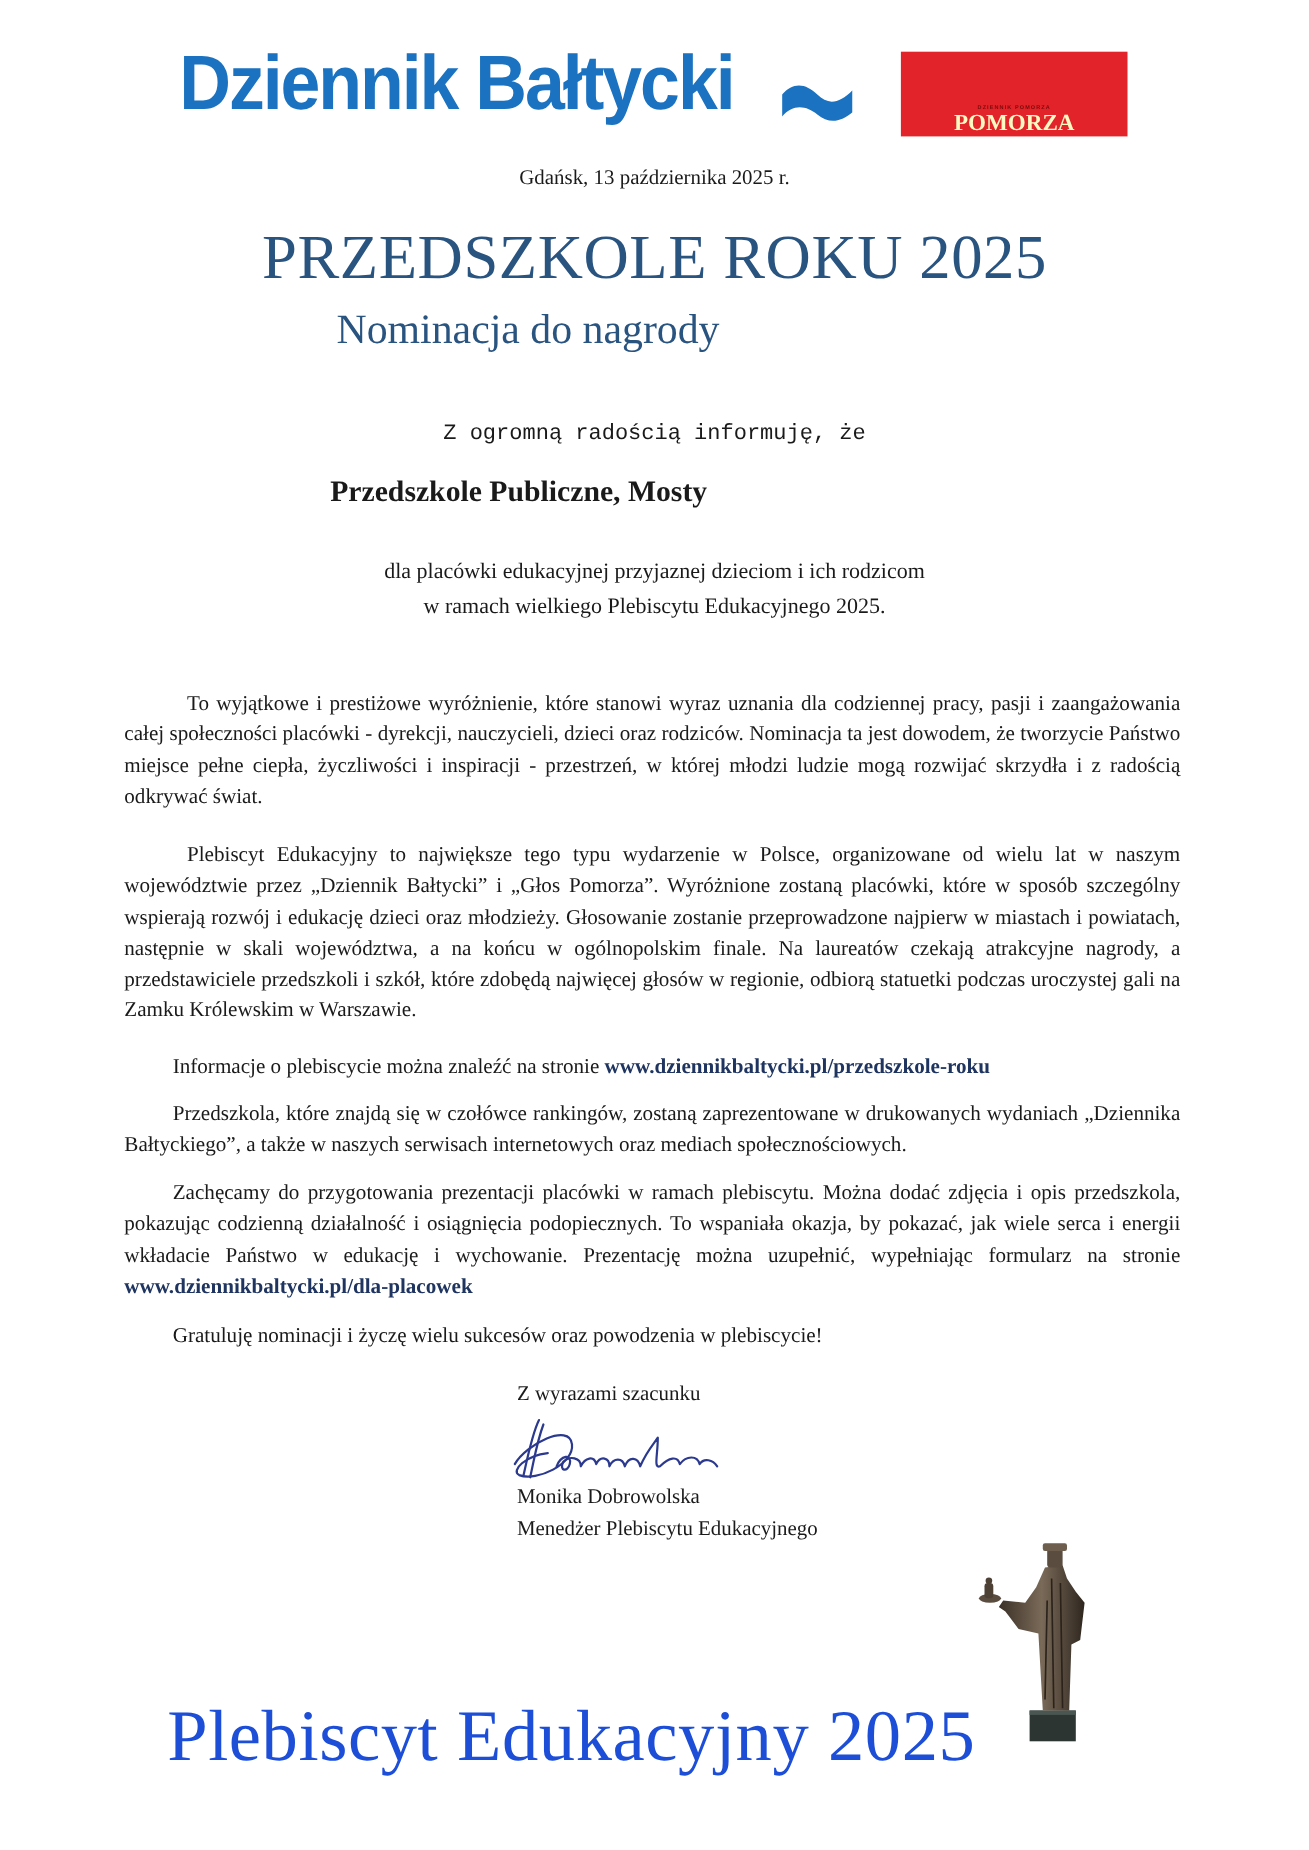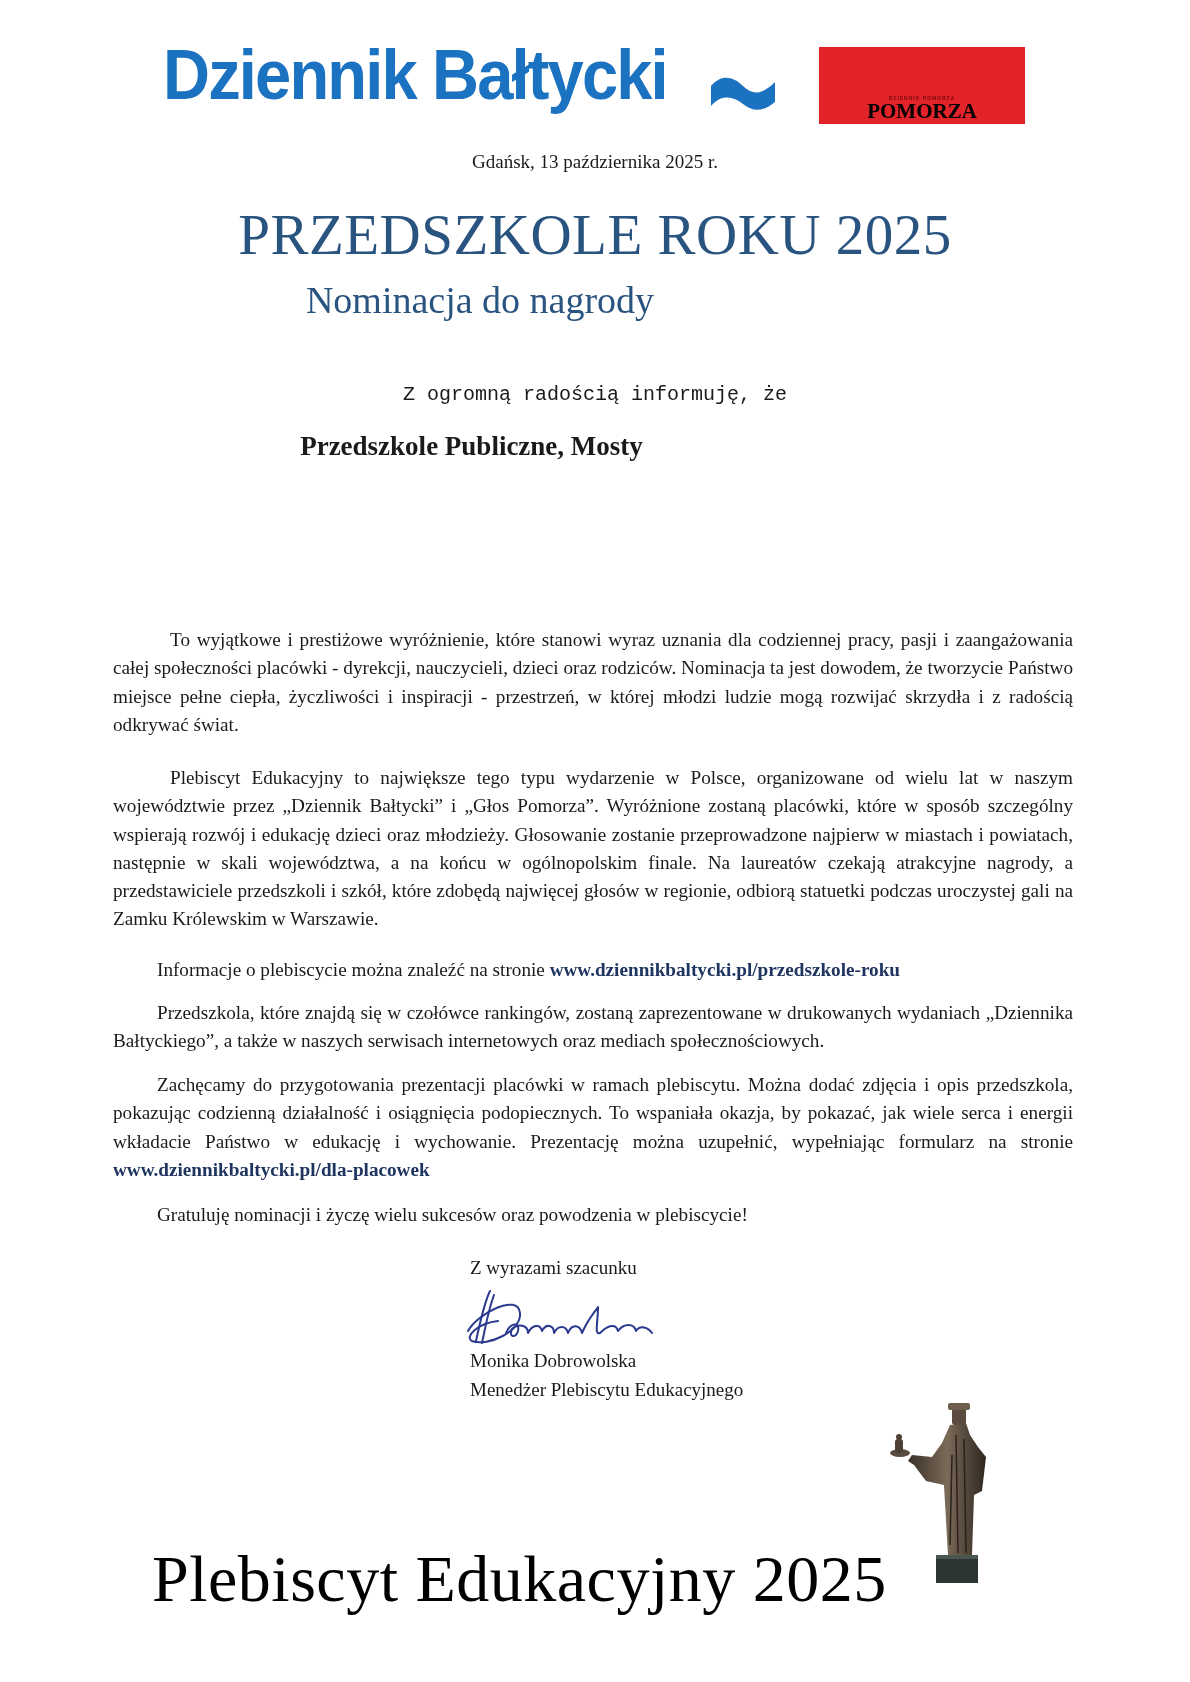--- a/index.html
+++ b/index.html
@@ -12,21 +12,21 @@
   .logo-db-text { position: absolute; left: 0; top: -6px; font-family: "Liberation Sans", "DejaVu Sans", sans-serif;
                   font-weight: 700; font-size: 70px; letter-spacing: -2px; color: #1a72c0;
                   transform: scaleX(0.93); transform-origin: left top; white-space: nowrap; line-height: 1; }
   .logo-db-wave { position: absolute; left: 548px; top: 26px; width: 64px; height: 40px; }
 
   .logo-gp { left: 819px; top: 47px; width: 206px; height: 77px; background: #e2232a; }
   .gp-glos { position: absolute; left: 0; right: 0; top: 2px; text-align: center; color: #fff;
              font-family: "Liberation Serif", serif; font-weight: 700; font-size: 44px; line-height: 1; letter-spacing: 1px; }
   .gp-small { position: absolute; left: 0; right: 0; top: 49px; text-align: center; color: #7a0a0a;
               font-family: "Liberation Sans", sans-serif; font-weight: 700; font-size: 5px; letter-spacing: 1px; line-height: 1; }
-  .gp-pomorza { position: absolute; left: 0; right: 0; top: 54px; text-align: center; color: #000000;
+  .gp-pomorza { position: absolute; left: 0; right: 0; top: 54px; text-align: center; color: #fef9c3;
                 font-family: "Liberation Serif", serif; font-weight: 700; font-size: 21px; line-height: 1; }
 
   .date { left: 0; width: 1190px; top: 151px; text-align: center; font-size: 19px; }
   .title { left: 0; width: 1190px; top: 206px; text-align: center; font-size: 57px; color: #2a5480; letter-spacing: 0.5px; line-height: 1; }
   .subtitle { left: 0; width: 960px; top: 281px; text-align: center; font-size: 38px; color: #2a5480; line-height: 1; }
 
   .intro { left: 0; width: 1190px; top: 383px; text-align: center; font-size: 20px; font-family: Liberation Mono, monospace; }
   .nominee { left: 0; width: 943px; top: 431px; text-align: center; font-size: 27px; font-weight: 700; }
   .award-lines { left: 0; width: 1190px; top: 503px; text-align: center; font-size: 20px; line-height: 32px; }
 
@@ -40,21 +40,21 @@
   .p4 { top: 999px; }
   .p5 { top: 1071px; }
   .p6 { top: 1201px; }
   .link { color: #1f3560; font-weight: 700; }
 
   .closing { left: 470px; top: 1257px; font-size: 19px; }
   .signature { left: 458px; top: 1283px; width: 240px; height: 70px; }
   .signer { left: 470px; top: 1350px; font-size: 19px; }
   .signer-role { left: 470px; top: 1379px; font-size: 19px; }
 
-  .footer-title { left: 152px; top: 1546px; font-size: 66px; color: #000000; line-height: 1; white-space: nowrap; letter-spacing: 0.5px; }
+  .footer-title { left: 152px; top: 1546px; font-size: 66px; color: #1d4ed8; line-height: 1; white-space: nowrap; letter-spacing: 0.5px; }
   .statuette { left: 878px; top: 1395px; width: 140px; height: 190px; }
 </style>
 </head>
 <body>
 
 <div class="abs logo-db">
   <span class="logo-db-text">Dziennik Bałtycki</span>
   <svg class="logo-db-wave" viewBox="0 0 64 40">
     <path d="M0 14 C10 2, 22 4, 32 14 C42 24, 52 22, 64 10 L64 30 C52 40, 42 40, 32 32 C22 24, 10 22, 0 34 Z" fill="#1a72c0"></path>
   </svg>
@@ -65,20 +65,22 @@
   <div class="gp-pomorza">POMORZA</div>
 </div>
 
 <div class="abs date">Gdańsk, 13 października 2025 r.</div>
 <div class="abs title">PRZEDSZKOLE ROKU 2025</div>
 <div class="abs subtitle">Nominacja do nagrody</div>
 
 <div class="abs intro">Z ogromną radością informuję, że</div>
 <div class="abs nominee">Przedszkole Publiczne, Mosty</div>
 <div class="abs award-lines">
+  <div>dla placówki edukacyjnej przyjaznej dzieciom i ich rodzicom</div>
+  <div>w ramach wielkiego Plebiscytu Edukacyjnego 2025.</div>
 </div>
 
 <div class="abs body-text p1">
   <p class="indent-big">To wyjątkowe i prestiżowe wyróżnienie, które stanowi wyraz uznania dla codziennej pracy, pasji i zaangażowania całej społeczności placówki - dyrekcji, nauczycieli, dzieci oraz rodziców. Nominacja ta jest dowodem, że tworzycie Państwo miejsce pełne ciepła, życzliwości i inspiracji - przestrzeń, w której młodzi ludzie mogą rozwijać skrzydła i z radością odkrywać świat.</p>
 </div>
 <div class="abs body-text p2">
   <p class="indent-big">Plebiscyt Edukacyjny to największe tego typu wydarzenie w Polsce, organizowane od wielu lat w naszym województwie przez „Dziennik Bałtycki” i „Głos Pomorza”. Wyróżnione zostaną placówki, które w sposób szczególny wspierają rozwój i edukację dzieci oraz młodzieży. Głosowanie zostanie przeprowadzone najpierw w miastach i powiatach, następnie w skali województwa, a na końcu w ogólnopolskim finale. Na laureatów czekają atrakcyjne nagrody, a przedstawiciele przedszkoli i szkół, które zdobędą najwięcej głosów w regionie, odbiorą statuetki podczas uroczystej gali na Zamku Królewskim w Warszawie.</p>
 </div>
 <div class="abs body-text p3">
   <p class="indent-small"><span>Informacje o plebiscycie można znaleźć na stronie </span><span class="link">www.dziennikbaltycki.pl/przedszkole-roku</span></p>

